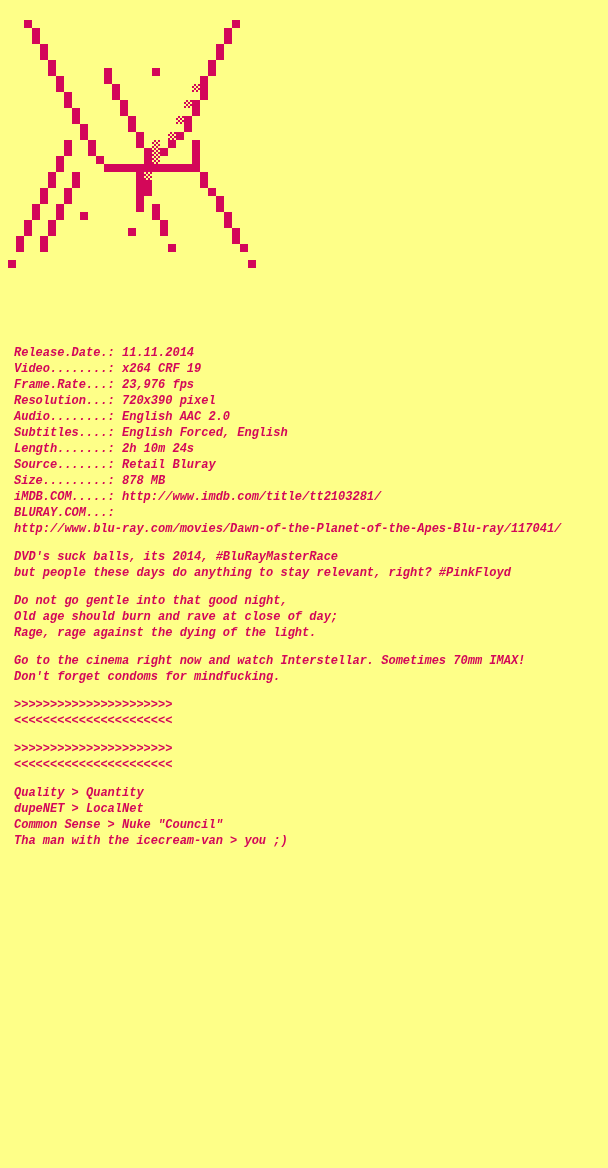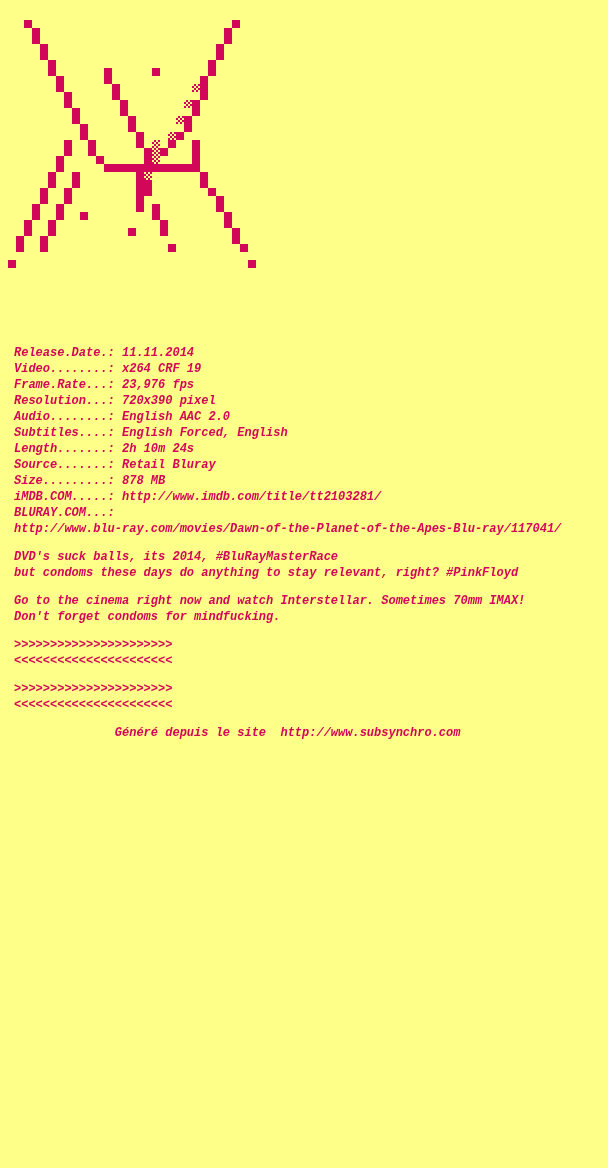--- a/index.html
+++ b/index.html
@@ -162,21 +162,27 @@
 Resolution...: 720x390 pixel
 Audio........: English AAC 2.0
 Subtitles....: English Forced, English
 Length.......: 2h 10m 24s
 Source.......: Retail Bluray
 Size.........: 878 MB
 iMDB.COM.....: http://www.imdb.com/title/tt2103281/
 BLURAY.COM...:
 http://www.blu-ray.com/movies/Dawn-of-the-Planet-of-the-Apes-Blu-ray/117041/</pre>
   <pre class="sec g2">DVD's suck balls, its 2014, #BluRayMasterRace
-but condoms these days do anything to stay relevant, right? #PinkFloyd</pre>
+but people these days do anything to stay relevant, right? #PinkFloyd</pre>
+  <pre class="sec g1">Do not go gentle into that good night,
+Old age should burn and rave at close of day;
+Rage, rage against the dying of the light.</pre>
   <pre class="sec g1">Go to the cinema right now and watch Interstellar. Sometimes 70mm IMAX!
 Don't forget condoms for mindfucking.</pre>
   <pre class="sec g1">&gt;&gt;&gt;&gt;&gt;&gt;&gt;&gt;&gt;&gt;&gt;&gt;&gt;&gt;&gt;&gt;&gt;&gt;&gt;&gt;&gt;&gt;
 &lt;&lt;&lt;&lt;&lt;&lt;&lt;&lt;&lt;&lt;&lt;&lt;&lt;&lt;&lt;&lt;&lt;&lt;&lt;&lt;&lt;&lt;</pre>
   <pre class="sec g1">&gt;&gt;&gt;&gt;&gt;&gt;&gt;&gt;&gt;&gt;&gt;&gt;&gt;&gt;&gt;&gt;&gt;&gt;&gt;&gt;&gt;&gt;
 &lt;&lt;&lt;&lt;&lt;&lt;&lt;&lt;&lt;&lt;&lt;&lt;&lt;&lt;&lt;&lt;&lt;&lt;&lt;&lt;&lt;&lt;</pre>
-  <pre class="sec">              Généré depuis le site  http://www.subsynchro.com</pre>
+  <pre class="sec g2">Quality &gt; Quantity
+dupeNET &gt; LocalNet
+Common Sense &gt; Nuke "Council"
+Tha man with the icecream-van &gt; you ;)</pre>
 </div>
 
 </body></html>

